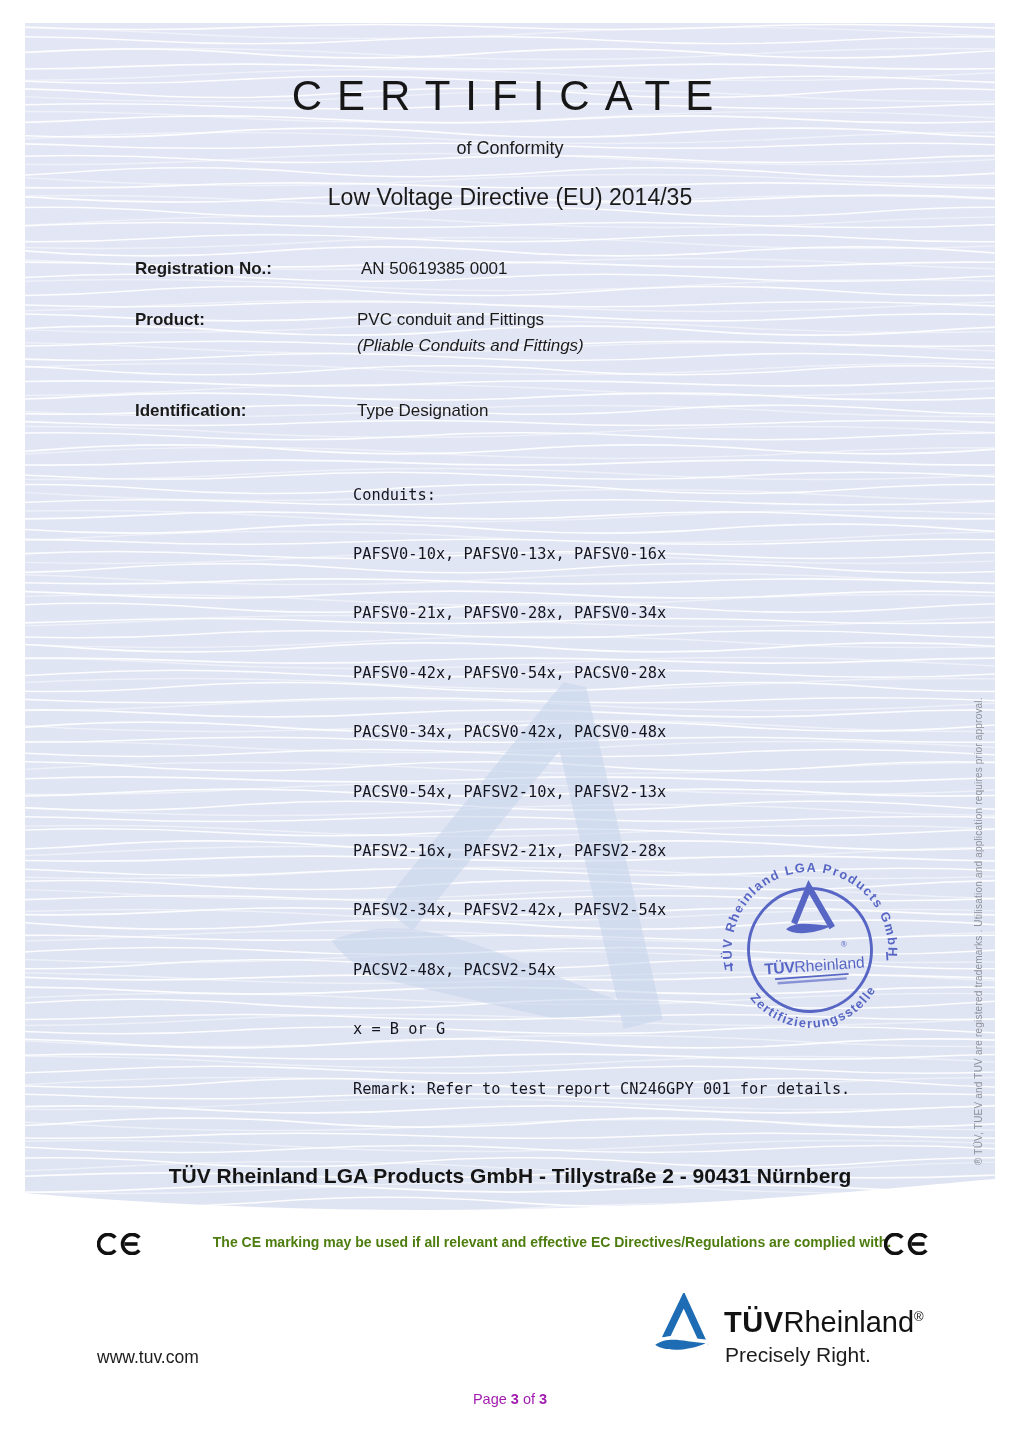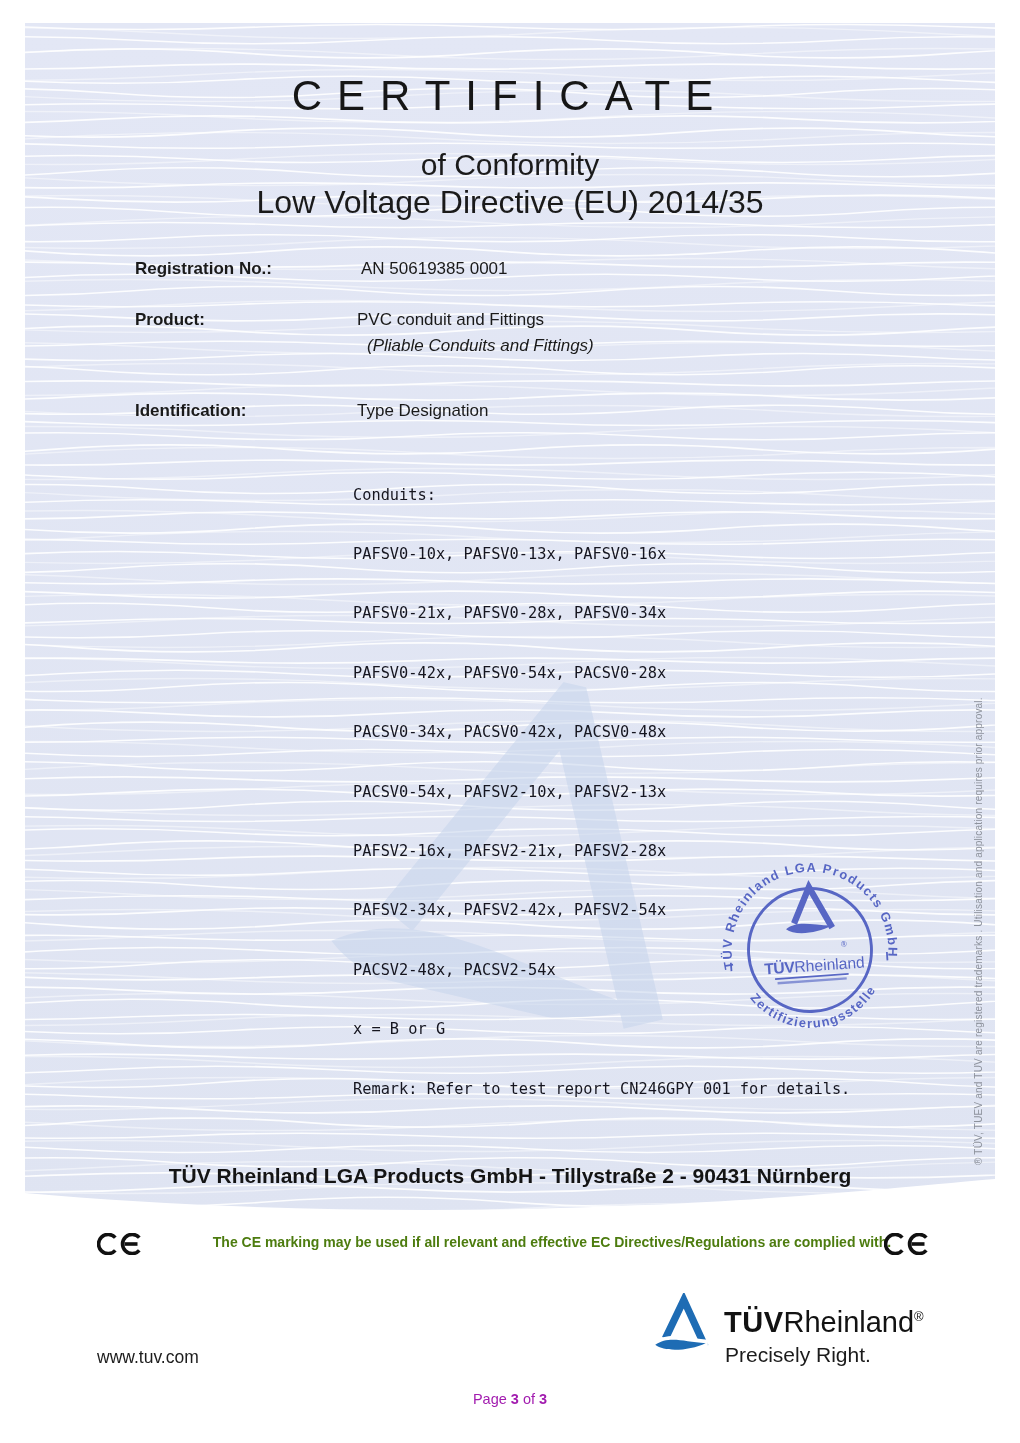--- a/index.html
+++ b/index.html
@@ -11,22 +11,22 @@
   #waves{position:absolute;left:0;top:0;}
   .watermark{position:absolute;left:262px;top:655px;opacity:.55;transform:rotate(13deg);}
   .stamp{position:absolute;left:690px;top:832px;opacity:.93;transform:rotate(-4deg);}
   .stamp text{fill:#4d5dc1;}
   .side-note{position:absolute;left:948px;top:1142px;transform:rotate(-90deg);transform-origin:top left;width:440px;font-size:10px;letter-spacing:.2px;color:#8d929c;white-space:nowrap;}
   .bottom-cut{position:absolute;left:0;bottom:0;}
   
   .abs{position:absolute;}
   .ctr{left:0;width:1020px;text-align:center;}
   .title-main{top:72px;font-size:42px;letter-spacing:15px;font-weight:400;color:#161616;}
-  .title-sub1{top:148px;font-size:30px;}
-  .title-sub2{top:184px;font-size:32px;}
+  .title-sub1{top:138px;font-size:18px;}
+  .title-sub2{top:184px;font-size:23px;}
   .lbl{left:135px;font-size:17px;font-weight:bold;}
   .val{left:357px;font-size:17px;}
   .ital{font-style:italic;}
   .mono{left:353px;top:446px;font-family:"DejaVu Sans Mono",monospace;font-size:15.3px;line-height:19.8px;white-space:pre;color:#15151f;}
   .company-line{top:1164px;font-size:21px;font-weight:bold;color:#141414;}
   .ce-row-text{top:1234px;font-size:14px;font-weight:bold;color:#4d7c0f;margin-left:42px;}
   .ce-mark{position:absolute;top:1233px;}
   .website{left:97px;top:1347px;font-size:17.5px;color:#1c1c1c;}
   .logo-tri{position:absolute;left:653px;top:1293px;}
   .logo-text{position:absolute;left:724px;top:1306px;font-size:29px;color:#121212;white-space:nowrap;}
@@ -236,21 +236,21 @@
 
   <div class="abs ctr title-main" style="letter-spacing:15px;">CERTIFICATE</div>
   <div class="abs ctr title-sub1">of Conformity</div>
   <div class="abs ctr title-sub2">Low Voltage Directive (EU) 2014/35</div>
 
   <div class="abs lbl" style="top:259px;">Registration No.:</div>
   <div class="abs val" style="top:259px;left:361px;">AN 50619385 0001</div>
 
   <div class="abs lbl" style="top:310px;">Product:</div>
   <div class="abs val" style="top:310px;">PVC conduit and Fittings</div>
-  <div class="abs val ital" style="top:336px;margin-left:10px;">(Pliable Conduits and Fittings)</div>
+  <div class="abs val ital" style="top:336px;">(Pliable Conduits and Fittings)</div>
 
   <div class="abs lbl" style="top:401px;">Identification:</div>
   <div class="abs val" style="top:401px;">Type Designation</div>
 
   <div class="abs mono">
     <div>Conduits:</div>
     <div>PAFSV0-10x, PAFSV0-13x, PAFSV0-16x</div>
     <div>PAFSV0-21x, PAFSV0-28x, PAFSV0-34x</div>
     <div>PAFSV0-42x, PAFSV0-54x, PACSV0-28x</div>
     <div>PACSV0-34x, PACSV0-42x, PACSV0-48x</div>

